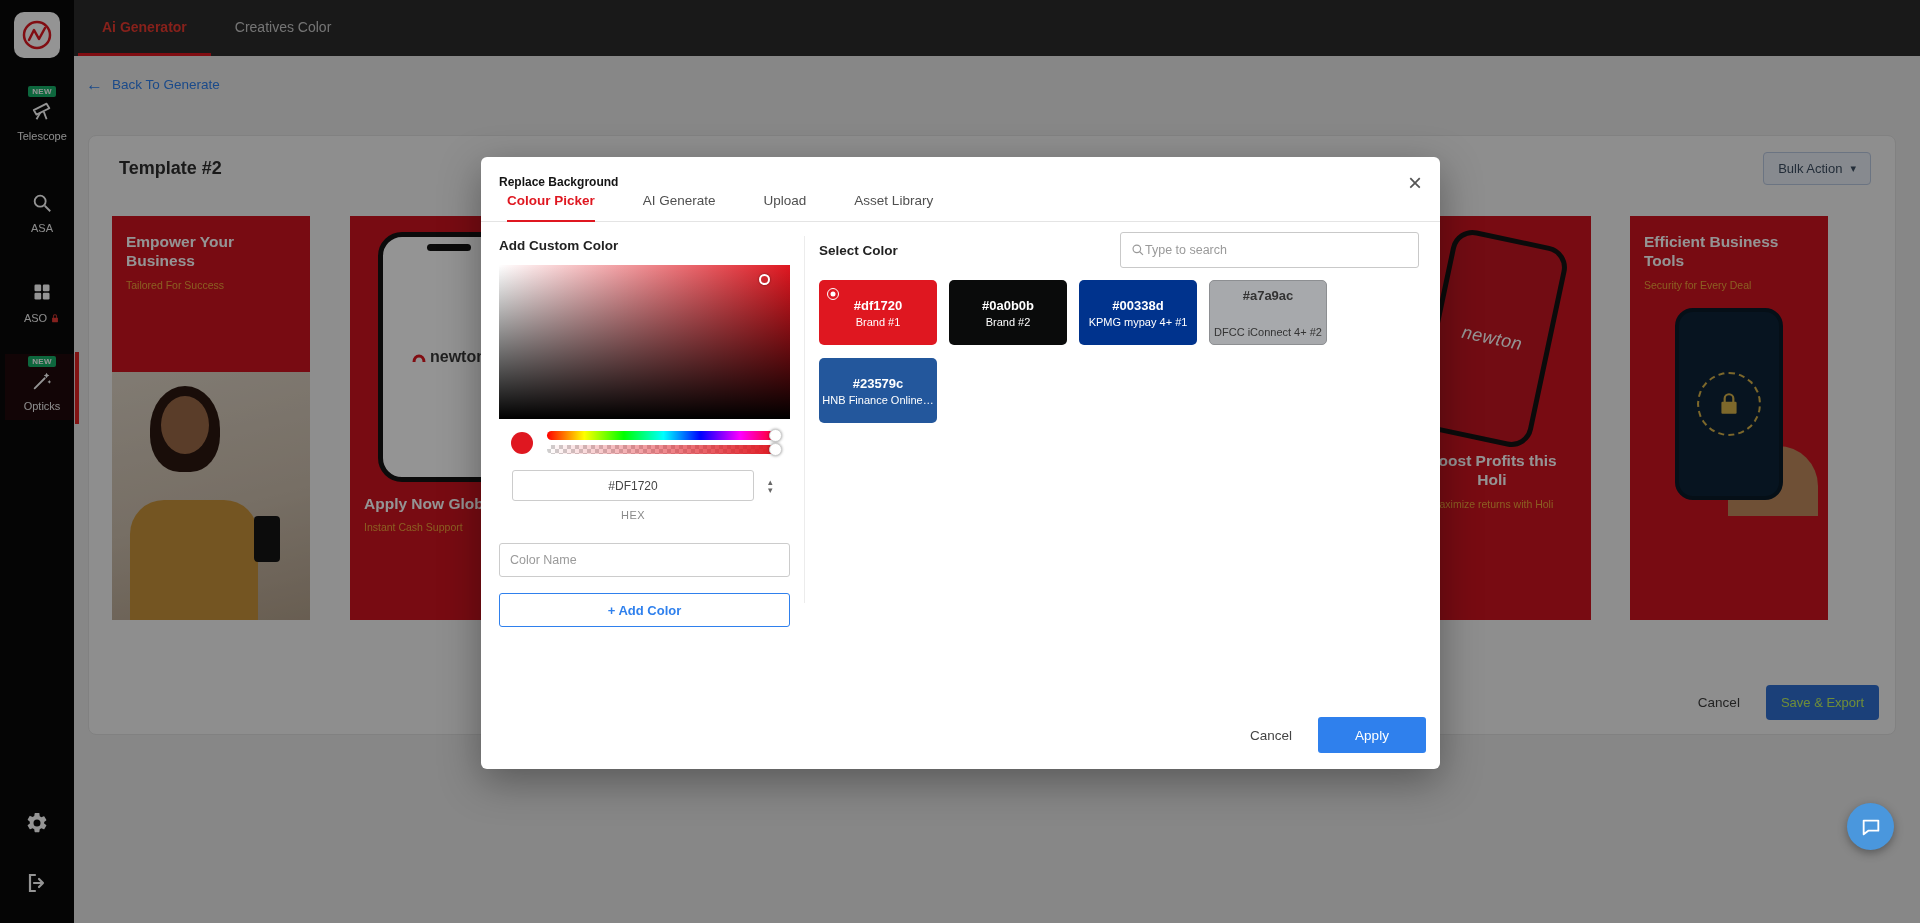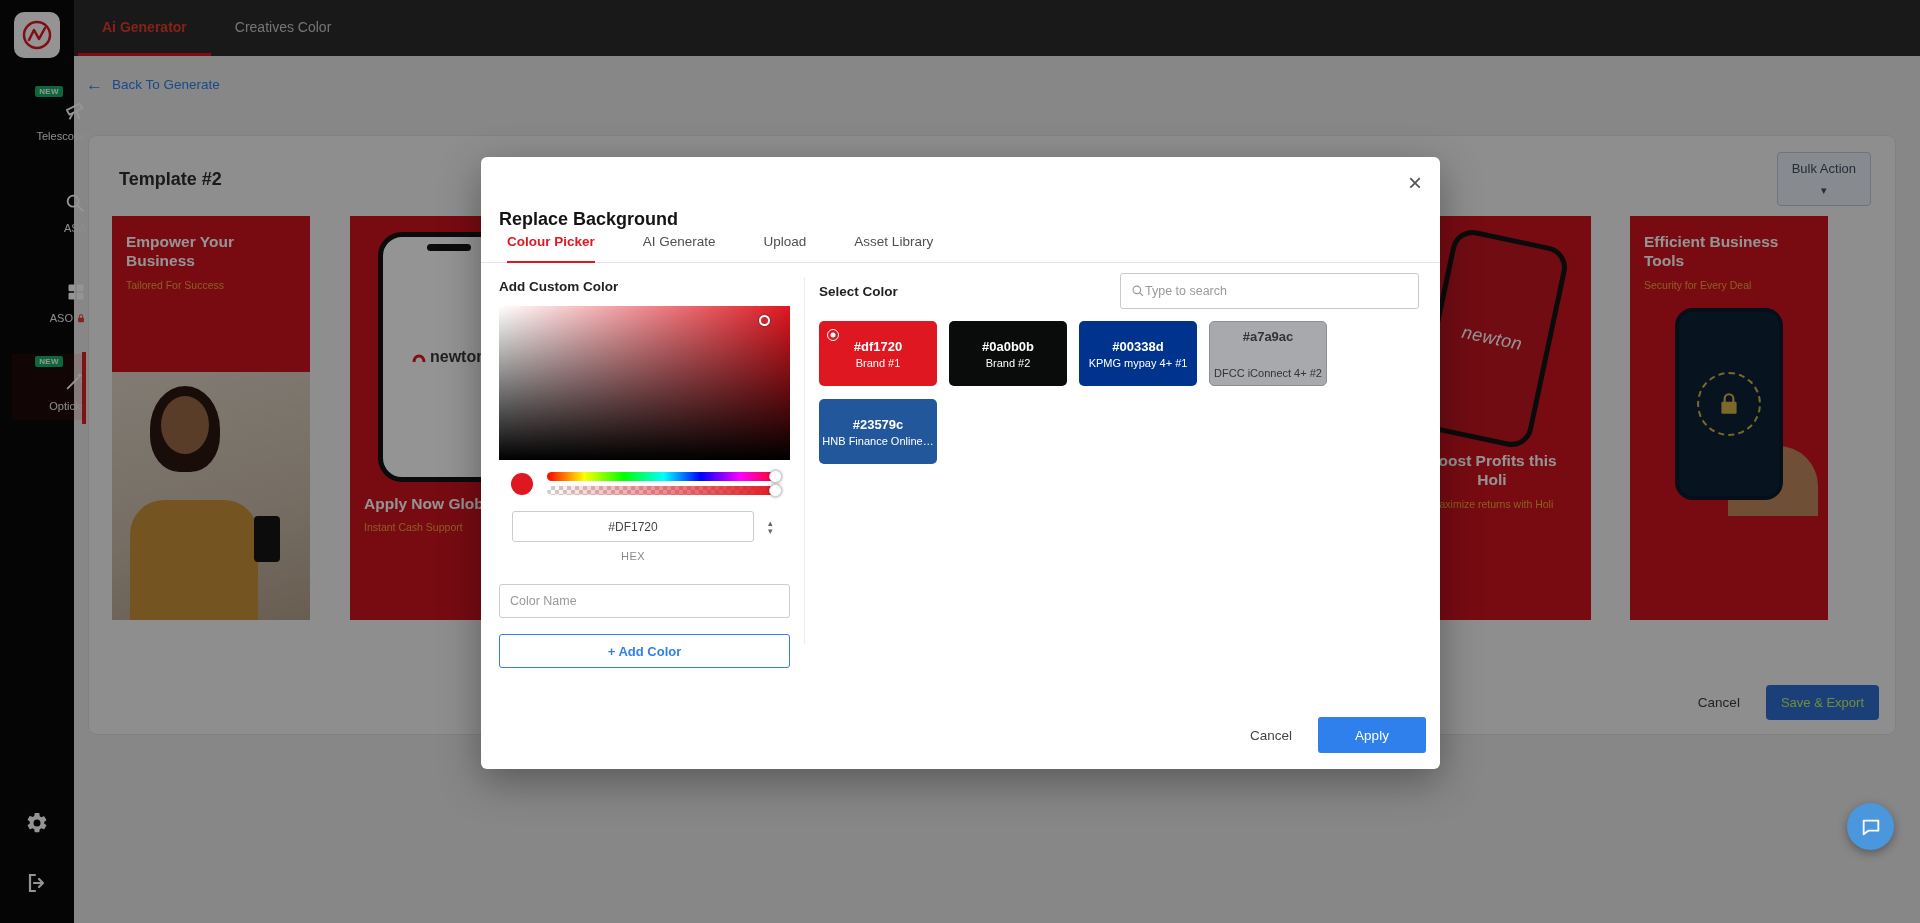--- a/index.html
+++ b/index.html
@@ -3,21 +3,21 @@
 <meta charset="utf-8">
 <style>
   * { margin:0; padding:0; box-sizing:border-box; }
   html,body { width:100%; height:100%; }
   body { font-family:"Liberation Sans", sans-serif; background:#555; }
   .stage { position:relative; width:1920px; height:923px; background:#e9e9e9; overflow:hidden; }
 
   
   .sidebar { position:absolute; left:0; top:0; width:74px; height:100%; background:#0a0a0a; z-index:100; }
   .logo-box { position:absolute; top:12px; left:14px; width:46px; height:46px; background:#fff; border-radius:10px; display:flex; align-items:center; justify-content:center; }
-  .side-item { position:absolute; left:12px; width:100%; text-align:right; color:#fff; cursor:pointer; }
+  .side-item { position:absolute; left:5px; width:100%; text-align:center; color:#fff; cursor:pointer; }
   .side-item .new-badge { display:block; width:fit-content; margin:0 auto 3px; background:#17b26a; color:#fff; font-size:8px; font-weight:bold; padding:1px 4px; border-radius:2px; letter-spacing:.3px; }
   .side-icon { display:block; height:22px; margin-bottom:4px; }
   .side-label { display:inline-flex; align-items:center; gap:3px; font-size:11px; color:#f1f1f1; }
   .item-telescope { top:86px; }
   .item-asa { top:192px; }
   .item-aso { top:282px; }
   .item-opticks { top:354px; height:66px; background:rgba(223,23,32,0.10); padding-top:2px; }
   .item-opticks .active-bar { position:absolute; right:0; top:-2px; height:72px; width:4px; background:#e02020; }
   .side-bottom { position:absolute; left:0; width:100%; text-align:center; cursor:pointer; }
   .gear-pos { bottom:84px; }
@@ -29,21 +29,21 @@
   .top-tab.active { color:#e8392f; border-bottom-color:#df1720; font-weight:bold; }
 
   
   .content { position:absolute; left:74px; top:56px; right:0; bottom:0; background:#e9e9e9; }
   .back-link { position:absolute; left:12px; top:20px; display:flex; align-items:center; gap:9px; color:#2f80ed; font-size:13.5px; cursor:pointer; }
   .back-arrow { font-size:17px; line-height:1; }
 
   .panel { position:absolute; left:14px; top:79px; width:1808px; height:600px; background:#f4f4f4; border:1px solid #dedede; border-radius:8px; }
   .panel-head { display:flex; justify-content:space-between; align-items:center; padding:16px 24px 0 30px; }
   .panel-head h2 { font-size:18px; color:#2d2d2d; font-weight:bold; }
-  .bulk-action { display:flex; align-items:center; gap:8px; background:#e9eef6; border:1px solid #b9c8e0; color:#3d4f63; font-size:13px; padding:8px 14px; border-radius:4px; cursor:pointer; font-family:inherit;flex-direction:column; }
+  .bulk-action { display:flex; align-items:center; gap:8px; background:#e9eef6; border:1px solid #b9c8e0; color:#3d4f63; font-size:13px; padding:8px 14px; border-radius:4px; cursor:pointer; font-family:inherit; }
   .bulk-action .chev { font-size:11px; color:#3d4f63; }
 
   .card { position:absolute; top:80px; width:198px; height:404px; background:#cf1420; overflow:hidden; color:#fff; cursor:pointer; }
   .card-pad { padding:16px 14px 0; }
   .card-title { font-size:15.5px; font-weight:bold; line-height:1.25; }
   .card-sub { font-size:10.5px; color:#efa43b; margin-top:7px; line-height:1.35; }
   .card-sub.center { text-align:center; padding:0 16px; }
 
   .photo-woman { position:absolute; left:0; bottom:0; width:100%; height:248px; background:linear-gradient(165deg,#ded4c6 0%,#cdbfae 55%,#b4a28d 100%); }
   .w-hair { position:absolute; left:38px; top:14px; width:70px; height:86px; background:#2c1810; border-radius:50% 50% 42% 42%; }
@@ -65,21 +65,21 @@
   .lock-ring { width:64px; height:64px; border:2px dashed #d8b34a; border-radius:50%; display:flex; align-items:center; justify-content:center; }
 
   .panel-foot { position:absolute; right:16px; bottom:14px; display:flex; align-items:center; gap:26px; }
   .cancel-link { font-size:13.5px; color:#3c3c3c; cursor:pointer; }
   .save-btn { background:#2f6fd0; color:#bef264; border:none; font-size:13px; padding:10px 15px; border-radius:4px; cursor:pointer; font-family:inherit; }
 
   
   .overlay { position:absolute; inset:0; background:rgba(0,0,0,0.42); z-index:500; }
   .modal { position:absolute; left:481px; top:157px; width:959px; height:612px; background:#fff; border-radius:6px; z-index:600; box-shadow:0 12px 40px rgba(0,0,0,.35); }
   .modal-head { padding:18px 18px 4px; }
-  .modal-head h2 { font-size:18px; font-weight:bold; color:#141414;margin-top:34px; }
+  .modal-head h2 { font-size:12px; font-weight:bold; color:#141414; }
   .close { position:absolute; right:18px; top:14px; font-size:24px; color:#555; cursor:pointer; line-height:1; }
   .modal-tabs { display:flex; gap:48px; padding:0 26px; margin-top:0; border-bottom:1px solid #e4e4e4; }
   .m-tab { font-size:13.5px; color:#4f4f4f; padding-bottom:12px; border-bottom:2px solid transparent; margin-bottom:-1px; cursor:pointer; }
   .m-tab.active { color:#df1720; border-bottom-color:#df1720; font-weight:bold; }
 
   .modal-body { display:flex; align-items:stretch; }
   .col-left { width:309px; padding-left:18px; }
   .col-left h4, .col-right h4 { font-size:13.5px; font-weight:bold; color:#222; }
   .col-left h4 { margin:16px 0 12px; }
   .v-div { width:1px; background:#ececec; margin:14px 0 24px 14px; }

